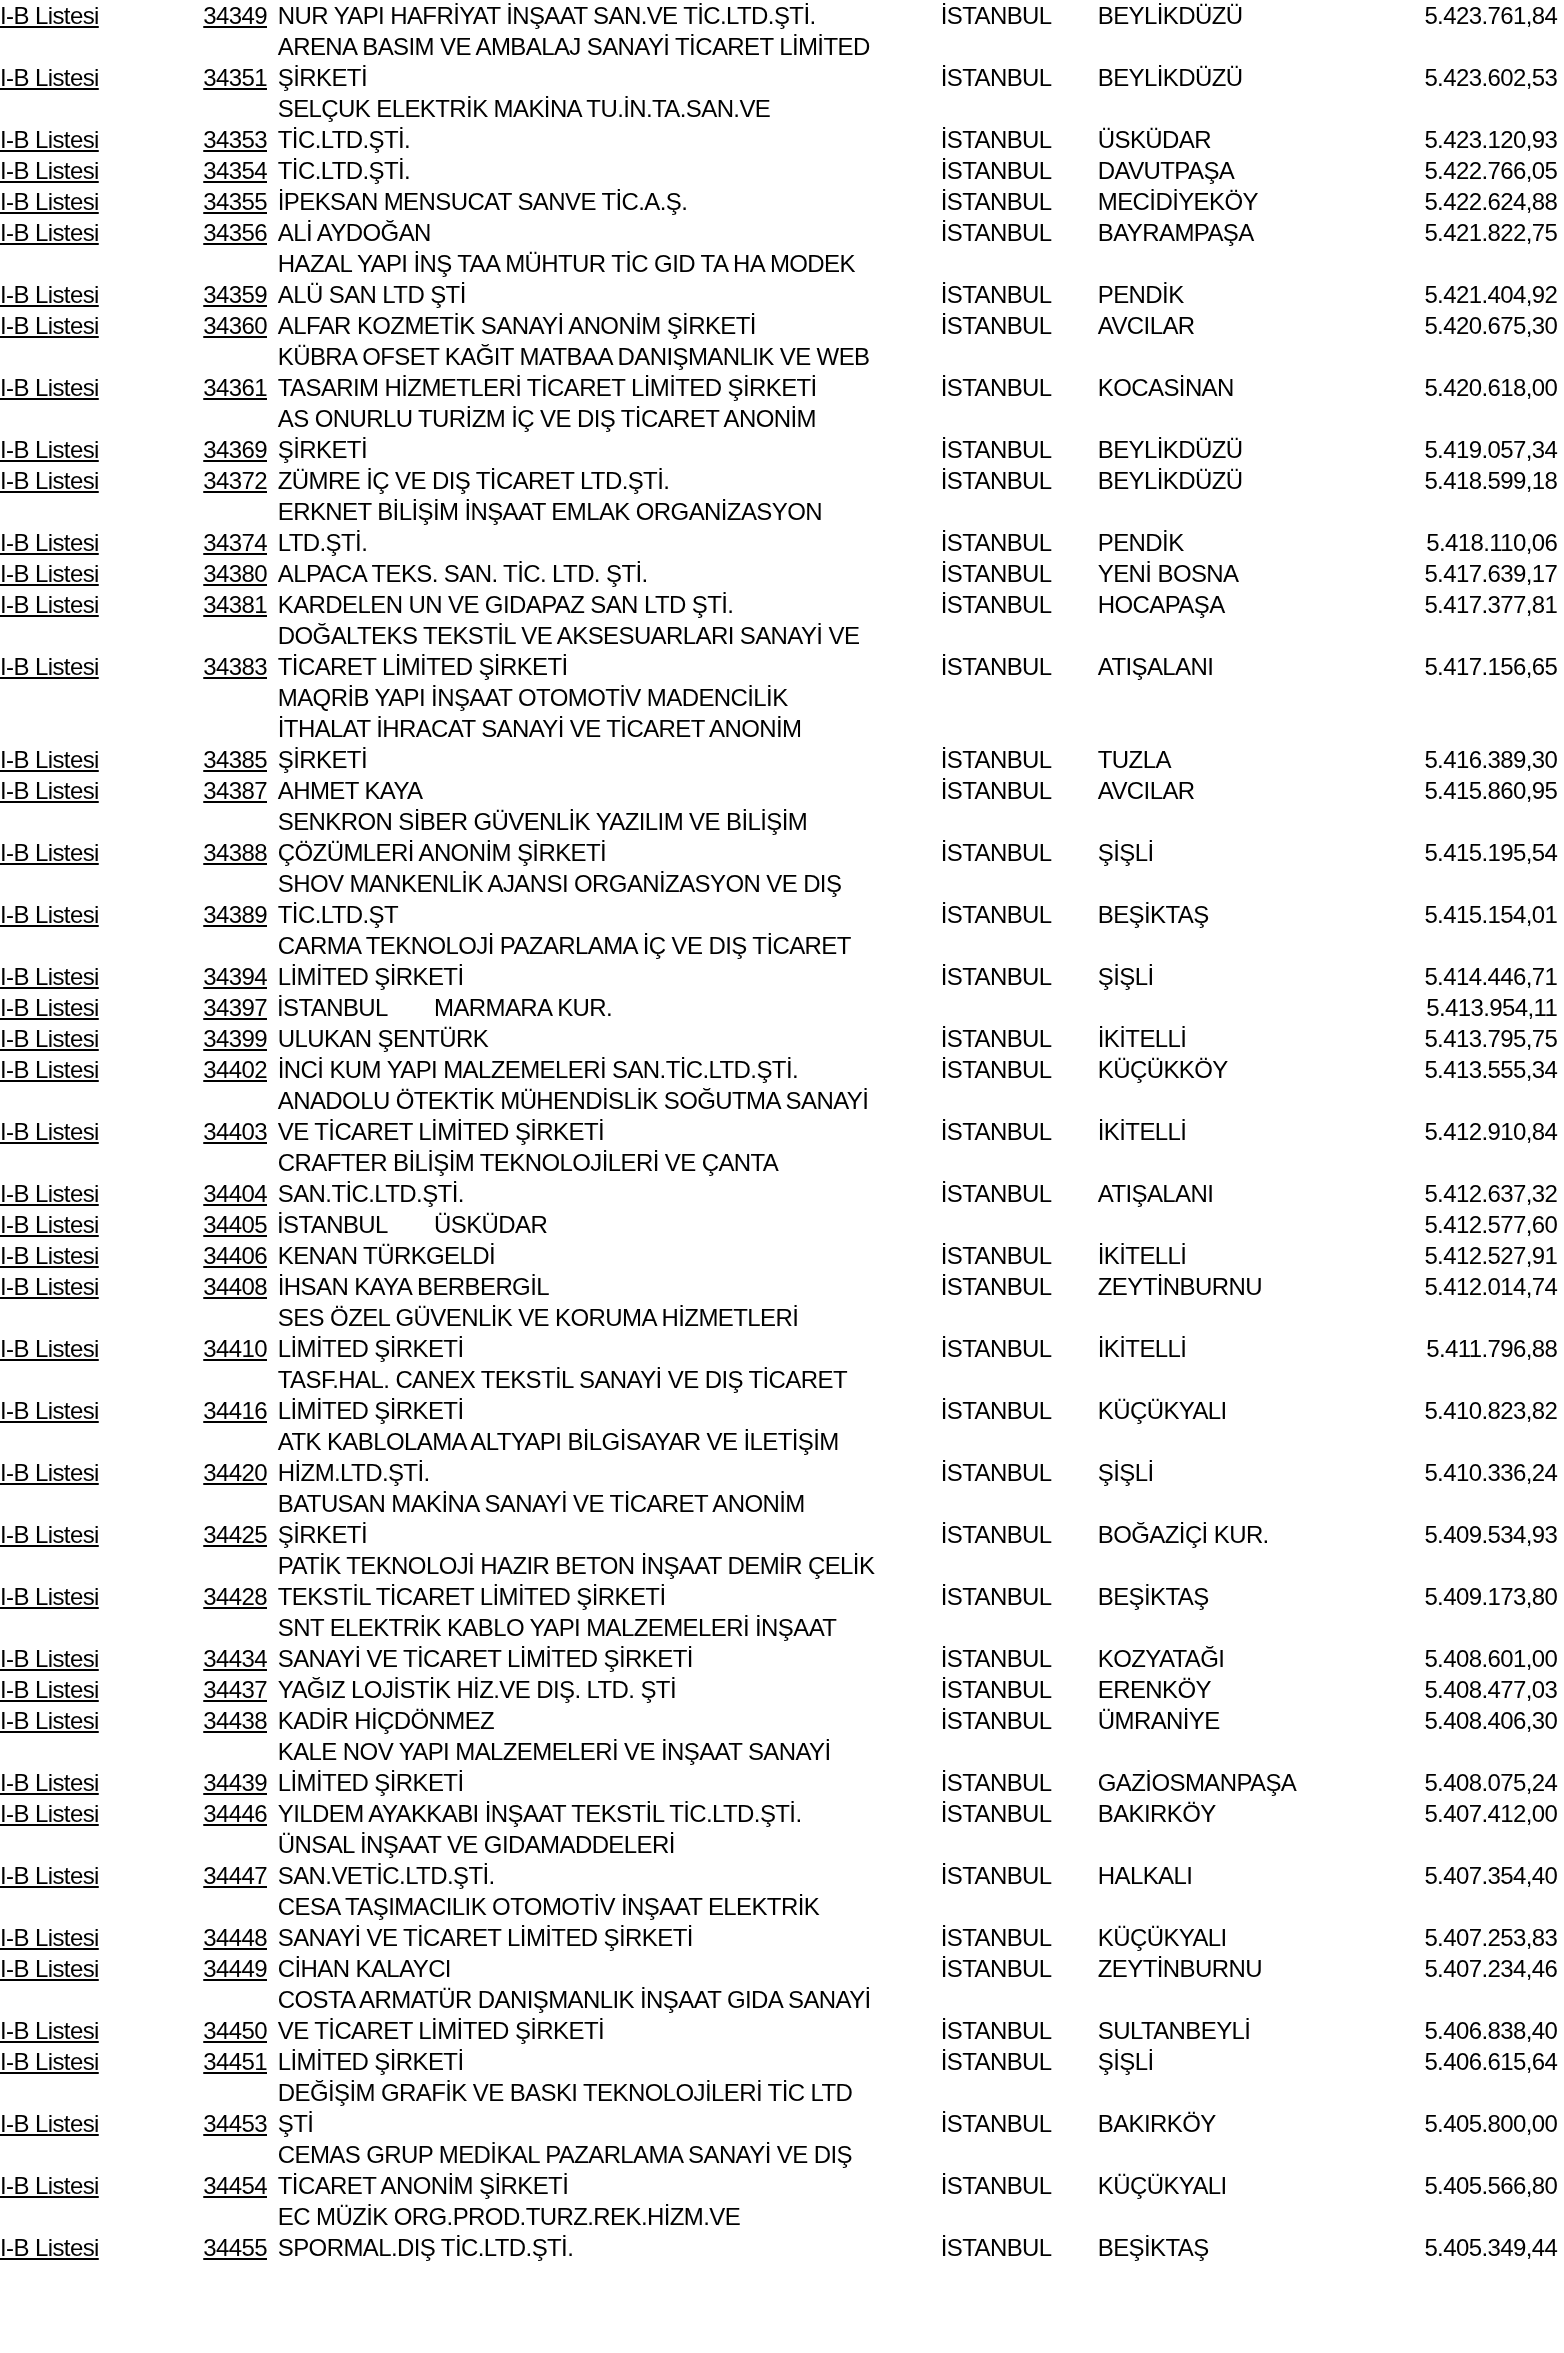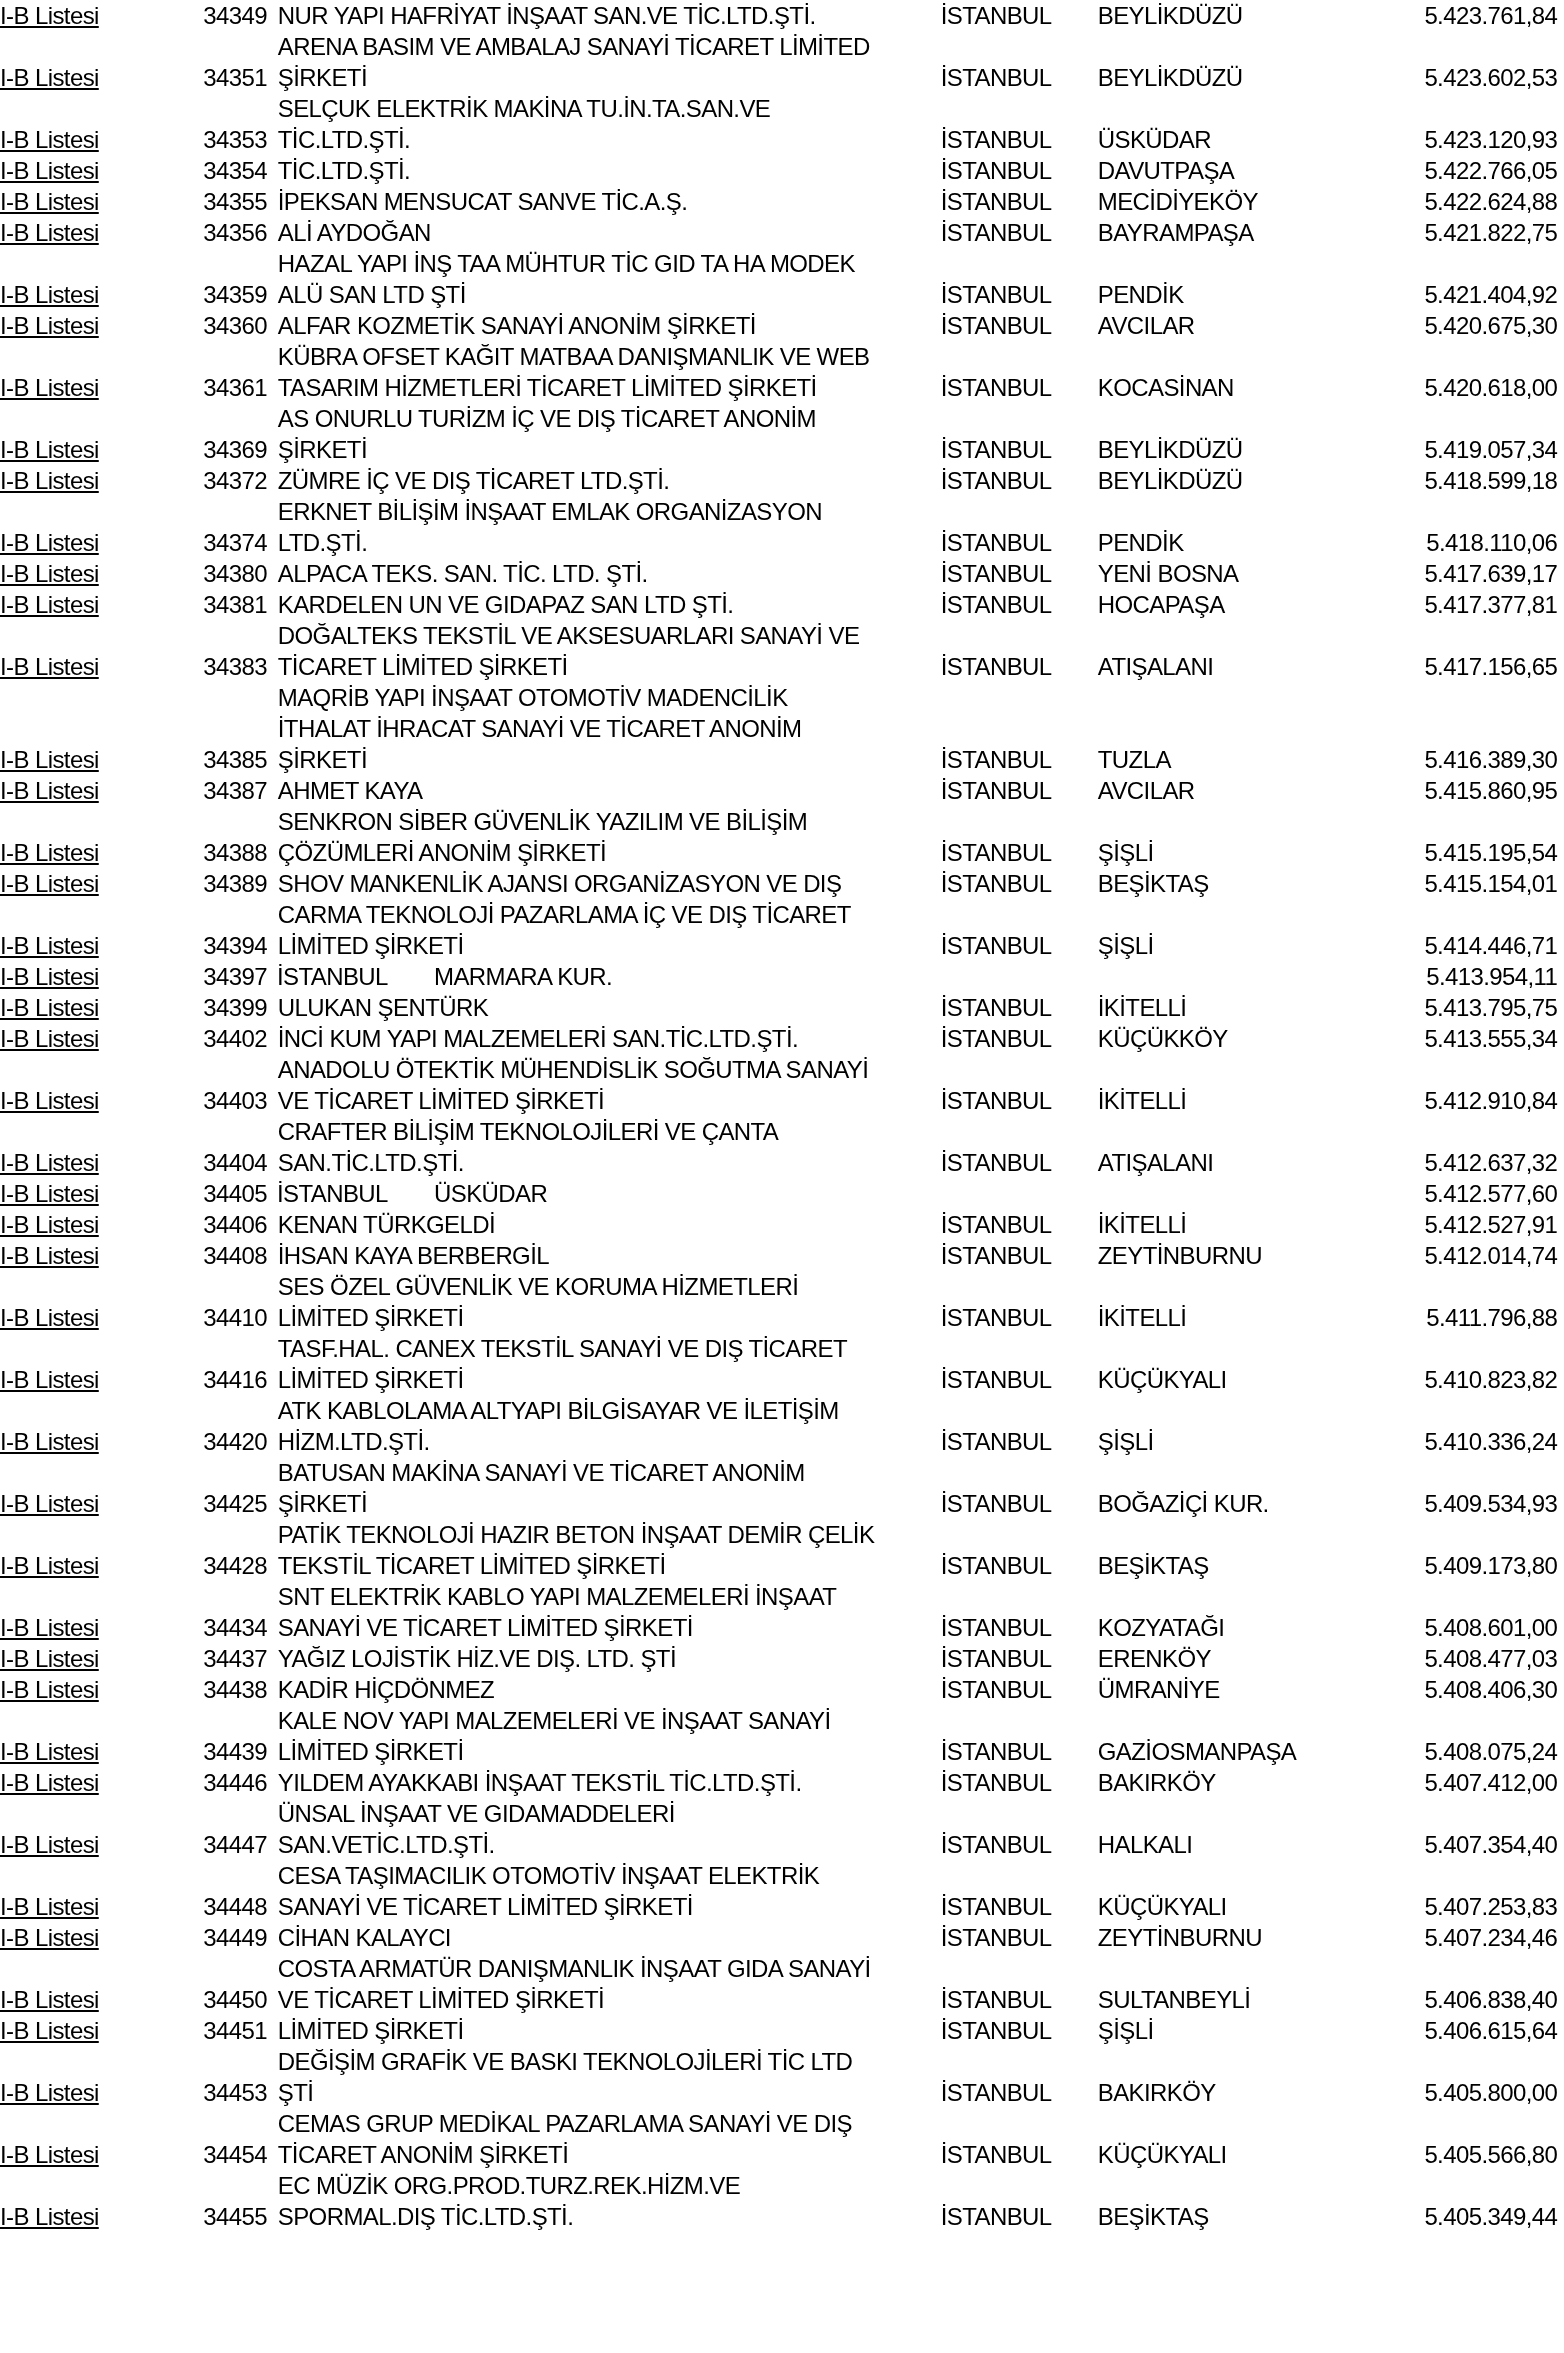--- a/index.html
+++ b/index.html
@@ -22,21 +22,21 @@
     display: flex;
     align-items: flex-end;      
     width: 1565px;
   }
   .cell {
     line-height: 31px;
     white-space: nowrap;
     overflow: visible;
   }
   .c-label    { width: 192px; flex: 0 0 192px; text-decoration: underline; }
-  .c-no       { width: 75px;  flex: 0 0 75px; text-align: right; }
+  .c-no       { width: 75px;  flex: 0 0 75px; text-align: right; text-decoration: underline; }
   .c-name     { width: 653px; flex: 0 0 653px; padding-left: 10.8px; }
   .c-name .line { line-height: 31px; white-space: nowrap; }
   .c-city     { width: 147px; flex: 0 0 147px; padding-left: 10px; }
   .c-district { width: 220px; flex: 0 0 220px; padding-left: 10px; }
   .c-amount   { flex: 1 1 auto; text-align: right; padding-right: 7.7px; }
 </style>
 </head>
 <body>
 
 <div class="page" id="list-page">
@@ -246,20 +246,21 @@
     <div class="cell c-city">İSTANBUL</div>
     <div class="cell c-district">ŞİŞLİ</div>
     <div class="cell c-amount">5.415.195,54</div>
   </div>
 
   <div class="row">
     <div class="cell c-label">I-B Listesi</div>
     <div class="cell c-no">34389</div>
     <div class="cell c-name">
         <div class="line">SHOV MANKENLİK AJANSI ORGANİZASYON VE DIŞ</div>
+        <div class="line">TİC.LTD.ŞT</div>
       </div>
     <div class="cell c-city">İSTANBUL</div>
     <div class="cell c-district">BEŞİKTAŞ</div>
     <div class="cell c-amount">5.415.154,01</div>
   </div>
 
   <div class="row">
     <div class="cell c-label">I-B Listesi</div>
     <div class="cell c-no">34394</div>
     <div class="cell c-name">

